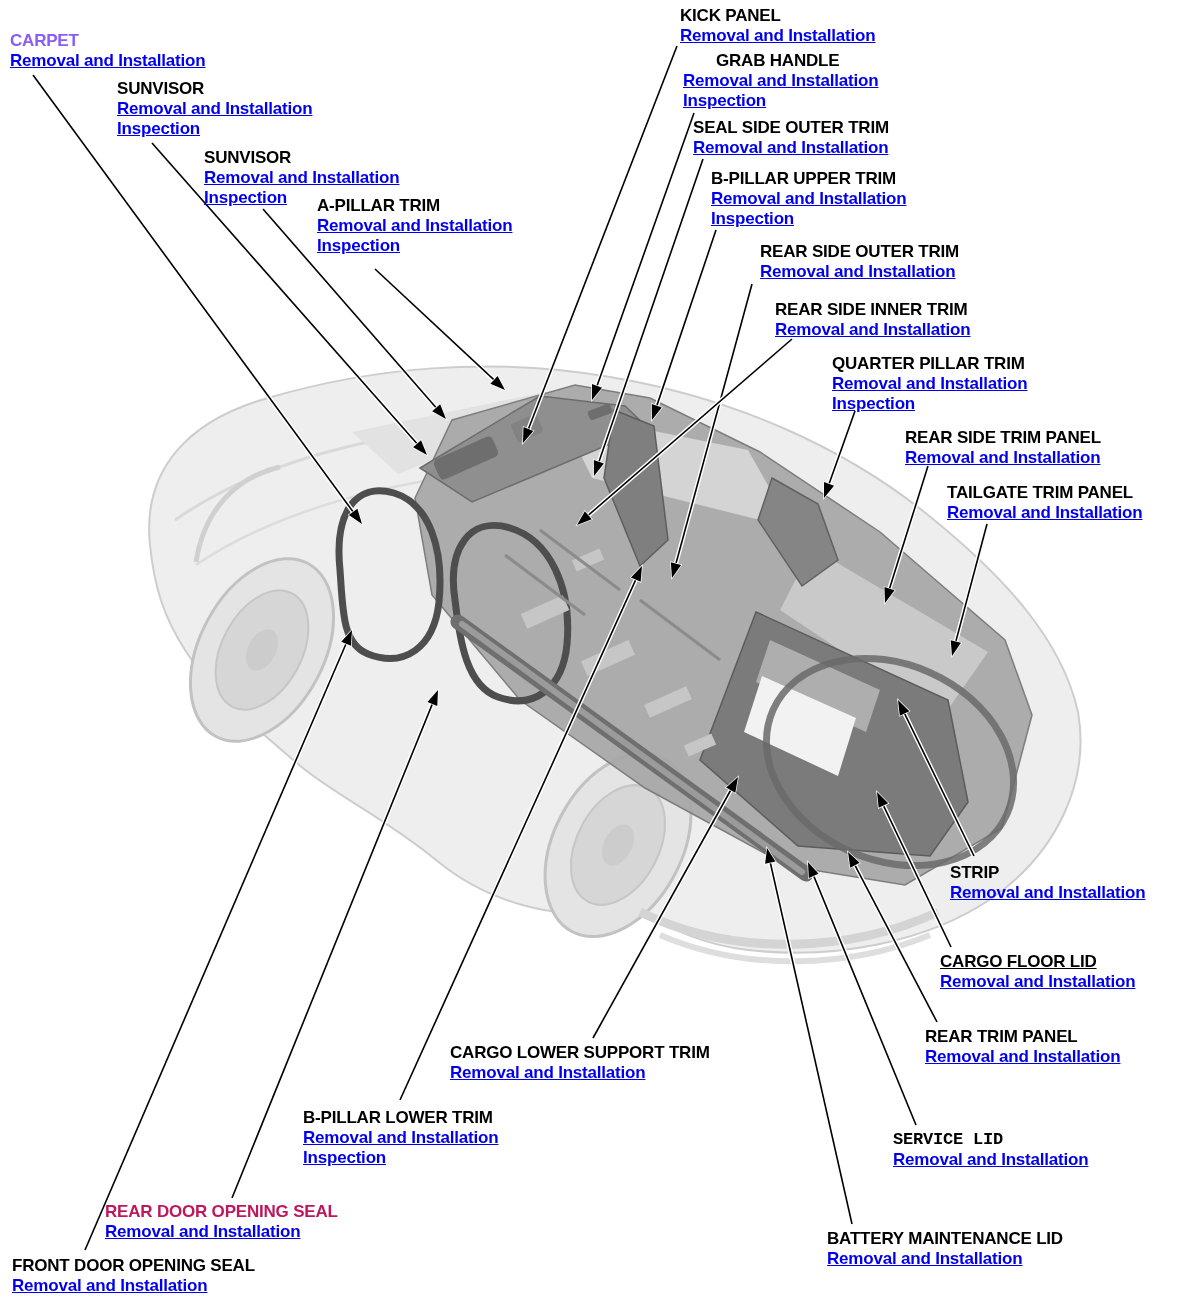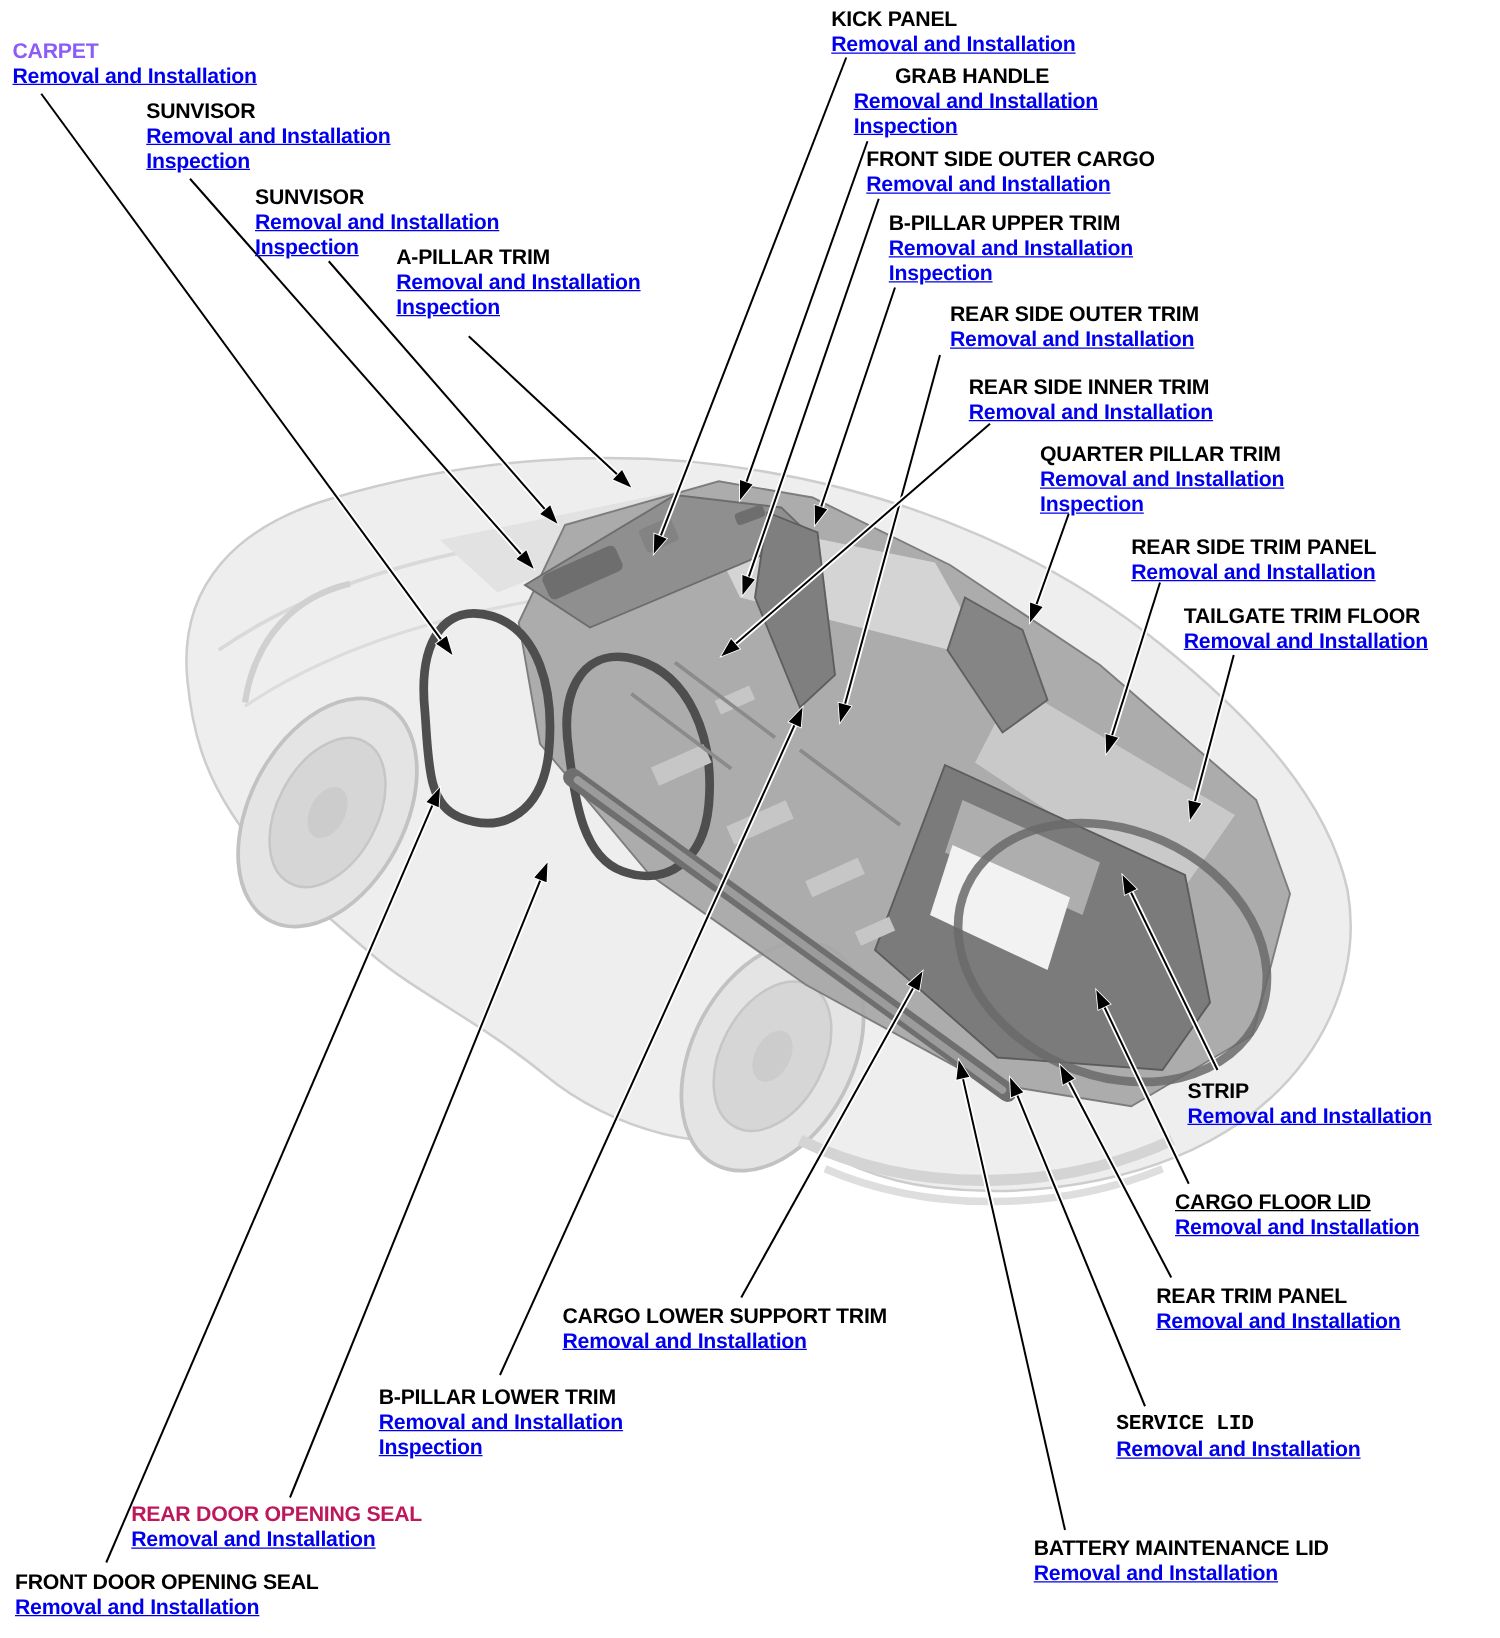--- a/index.html
+++ b/index.html
@@ -216,31 +216,31 @@
       <div class="label" style="left: 204px; top: 148px;">
         <span class="title" style="color: rgb(0, 0, 0);">SUNVISOR</span>
         <a class="plink" href="#" style="color: rgb(0, 0, 238);">Removal and Installation</a>
         <a class="plink" href="#" style="color: rgb(0, 0, 238);">Inspection</a>
       </div>
       <div class="label" style="left: 317px; top: 196px;">
         <span class="title" style="color: rgb(0, 0, 0);">A-PILLAR TRIM</span>
         <a class="plink" href="#" style="color: rgb(0, 0, 238);">Removal and Installation</a>
         <a class="plink" href="#" style="color: rgb(0, 0, 238);">Inspection</a>
       </div>
-      <div class="label" style="left: 665px; top: 6px;">
+      <div class="label" style="left: 680px; top: 6px;">
         <span class="title" style="color: rgb(0, 0, 0);">KICK PANEL</span>
         <a class="plink" href="#" style="color: rgb(0, 0, 238);">Removal and Installation</a>
       </div>
       <div class="label" style="left: 683px; top: 51px;">
         <span class="title" style="color: rgb(0, 0, 0); margin-left: 33px;">GRAB HANDLE</span>
         <a class="plink" href="#" style="color: rgb(0, 0, 238);">Removal and Installation</a>
         <a class="plink" href="#" style="color: rgb(0, 0, 238);">Inspection</a>
       </div>
       <div class="label" style="left: 693px; top: 118px;">
-        <span class="title" style="color: rgb(0, 0, 0);">FRONT SIDE OUTER CARGO</span>
+        <span class="title" style="color: rgb(0, 0, 0);">SEAL SIDE OUTER TRIM</span>
         <a class="plink" href="#" style="color: rgb(0, 0, 238);">Removal and Installation</a>
       </div>
       <div class="label" style="left: 711px; top: 169px;">
         <span class="title" style="color: rgb(0, 0, 0);">B-PILLAR UPPER TRIM</span>
         <a class="plink" href="#" style="color: rgb(0, 0, 238);">Removal and Installation</a>
         <a class="plink" href="#" style="color: rgb(0, 0, 238);">Inspection</a>
       </div>
       <div class="label" style="left: 760px; top: 242px;">
         <span class="title" style="color: rgb(0, 0, 0);">REAR SIDE OUTER TRIM</span>
         <a class="plink" href="#" style="color: rgb(0, 0, 238);">Removal and Installation</a>
@@ -252,21 +252,21 @@
       <div class="label" style="left: 832px; top: 354px;">
         <span class="title" style="color: rgb(0, 0, 0);">QUARTER PILLAR TRIM</span>
         <a class="plink" href="#" style="color: rgb(0, 0, 238);">Removal and Installation</a>
         <a class="plink" href="#" style="color: rgb(0, 0, 238);">Inspection</a>
       </div>
       <div class="label" style="left: 905px; top: 428px;">
         <span class="title" style="color: rgb(0, 0, 0);">REAR SIDE TRIM PANEL</span>
         <a class="plink" href="#" style="color: rgb(0, 0, 238);">Removal and Installation</a>
       </div>
       <div class="label" style="left: 947px; top: 483px;">
-        <span class="title" style="color: rgb(0, 0, 0);">TAILGATE TRIM FLOOR</span>
+        <span class="title" style="color: rgb(0, 0, 0);">TAILGATE TRIM PANEL</span>
         <a class="plink" href="#" style="color: rgb(0, 0, 238);">Removal and Installation</a>
       </div>
       <div class="label" style="left: 950px; top: 863px;">
         <span class="title" style="color: rgb(0, 0, 0);">STRIP</span>
         <a class="plink" href="#" style="color: rgb(0, 0, 238);">Removal and Installation</a>
       </div>
       <div class="label" style="left: 940px; top: 952px;">
         <span class="title" style="color: rgb(0, 0, 0); text-decoration: underline;">CARGO FLOOR LID</span>
         <a class="plink" href="#" style="color: rgb(0, 0, 238);">Removal and Installation</a>
       </div>

